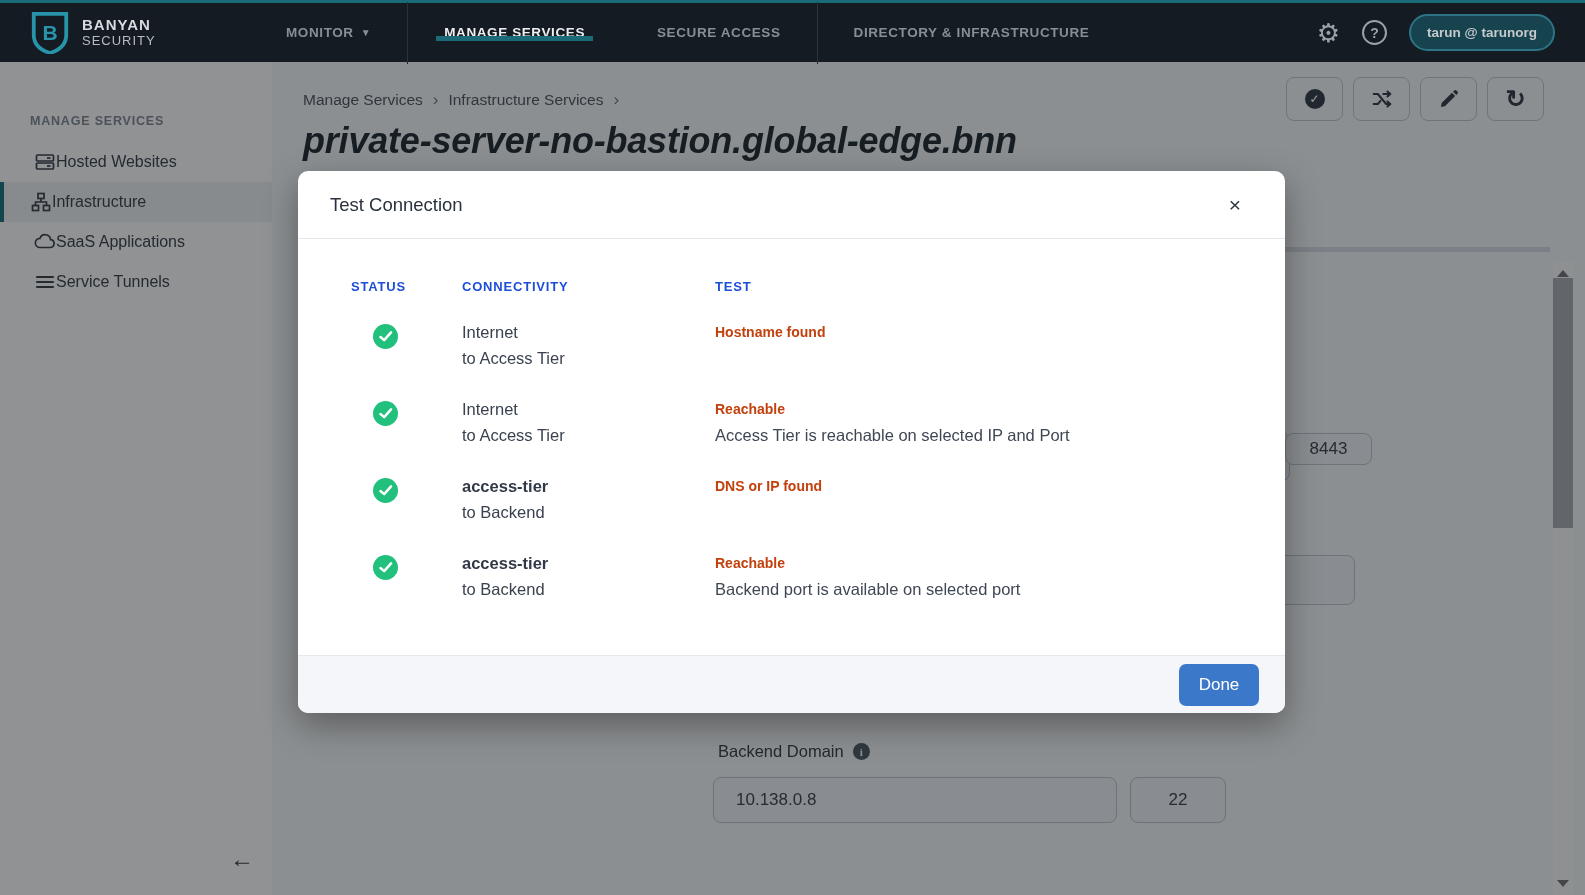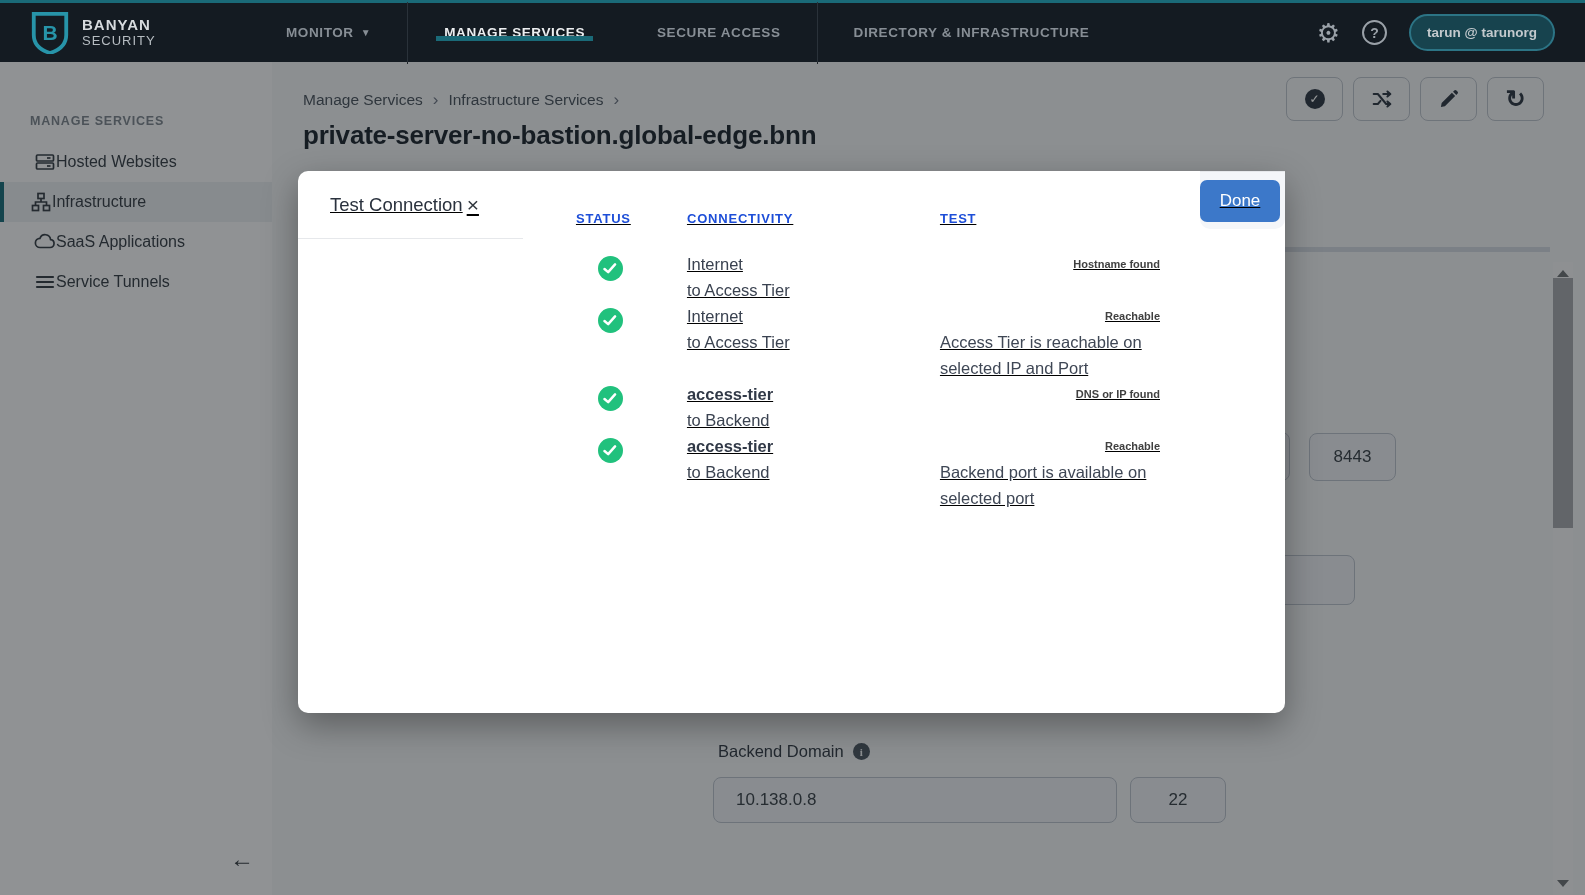--- a/index.html
+++ b/index.html
@@ -44,22 +44,22 @@
   .side-icon { width:22px; height:22px; display:flex; align-items:center; justify-content:center; }
   .collapse-btn { position:absolute; right:18px; bottom:22px; font-size:24px;
                   color:#343a40; cursor:pointer; }
 
   
   .content { position:absolute; left:272px; top:62px; right:0; bottom:0; background:#e9ebed; }
   .breadcrumb { position:absolute; left:31px; top:28px; font-size:15.5px; color:#49525c;
                 display:flex; gap:10px; align-items:center; }
   .crumb { cursor:pointer; }
   .crumb-sep { color:#6b7280; font-size:17px; }
-  .page-title { position:absolute; left:31px; top:58px; font-size:26px; font-weight:600;
-                color:#1e2630; letter-spacing:-.2px; }
+  .page-title { position:absolute; left:31px; top:58px; font-size:36px; font-weight:600;
+                color:#1e2630; letter-spacing:-.2px;font-style:italic; }
   .page-actions { position:absolute; top:15px; right:41px; display:flex; gap:10px; }
   .action-btn { width:57px; height:44px; border:1px solid #b6bcc4; border-radius:8px;
                 background:transparent; display:flex; align-items:center; justify-content:center;
                 cursor:pointer; color:#2f3844; }
   .check-badge { width:20px; height:20px; border-radius:50%; background:#2f3844; color:#fff;
                  font-size:12px; display:flex; align-items:center; justify-content:center; }
   .refresh-glyph { font-size:24px; font-weight:700; line-height:1; }
   .bg-divider { position:absolute; left:30px; top:185px; width:1248px; height:5px; background:#ccd0da; }
 
   .bg-input { position:absolute; background:#e3e6eb; border:1px solid #b4bac4;
@@ -80,42 +80,42 @@
   .sb-down { bottom:8px; border-top:7px solid #6b6e73; }
   .sb-thumb { position:absolute; left:0; top:16px; width:20px; height:250px; background:#a0a3a7; }
 
   
   .overlay { position:absolute; left:0; top:62px; right:0; bottom:0;
              background:rgba(13,16,20,0.42); z-index:70; }
 
   
   .modal { position:absolute; left:298px; top:171px; width:987px; height:542px;
            background:#ffffff; border-radius:10px; z-index:80;
-           box-shadow:0 12px 34px rgba(0,0,0,.35); display:flex; flex-direction:row;text-decoration:underline; }
+           box-shadow:0 12px 34px rgba(0,0,0,.35); display:flex; flex-direction:column; }
   .modal-header { height:68px; flex:0 0 auto; border-bottom:1px solid #e6e8eb;
            display:flex; align-items:center; padding:0 40px 0 32px; }
   .modal-title { font-size:18.5px; font-weight:500; color:#2a323e; }
   .modal-close { margin-left:auto; font-size:21px; color:#30363d; cursor:pointer;
            line-height:1; padding:4px; }
   .modal-body { flex:1 1 auto; padding:40px 40px 0 53px; }
   .thead { display:flex; font-size:13px; font-weight:600; letter-spacing:.8px; color:#1d4ed8; }
   .col-status { width:111px; flex:0 0 auto; }
   .col-conn { width:253px; flex:0 0 auto; }
   .col-test { flex:1 1 auto; }
-  .trows { margin-top:25px; display:flex; flex-direction:column; }
+  .trows { margin-top:25px; display:flex; flex-direction:column; gap:25px; }
   .trow { display:flex; }
   .check { width:25px; height:25px; border-radius:50%; background:#21c17d; margin-left:22px;
            margin-top:5px; display:flex; align-items:center; justify-content:center; }
   .conn-from, .conn-to { font-size:16.5px; color:#3a4250; line-height:26px; }
   .conn-from.bold { font-weight:700; color:#313947; }
-  .test-title { font-size:11px; font-weight:700; color:#404040; line-height:26px;text-align:right; }
+  .test-title { font-size:14px; font-weight:700; color:#c2410c; line-height:26px; }
   .test-desc { font-size:16.5px; color:#3f4755; line-height:26px; }
   .modal-footer { flex:0 0 auto; height:58px; background:#f4f6f9; border-top:1px solid #e6e8eb;
            border-radius:0 0 10px 10px; display:flex; align-items:center;
-           justify-content:flex-end; padding-right:5px; }
+           justify-content:flex-end; padding-right:26px; }
   .done-btn { background:#3c78c9; color:#ffffff; border:none; border-radius:7px;
            width:80px; height:42px; font-size:17px; font-family:inherit; cursor:pointer; }
 
   svg { display:block; }
 </style>
 </head>
 <body>
 
 <div class="app">
 
@@ -227,21 +227,21 @@
         </svg>
       </div>
       <div class="action-btn">
         <span class="refresh-glyph">↻</span>
       </div>
     </div>
 
     <div class="bg-divider"></div>
 
     <div class="bg-input" style="left:778px; top:370px; width:240px; height:49px;"></div>
-    <div class="bg-input centered" style="left:1037px; top:371px; width:87px; height:48px;">8443</div>
+    <div class="bg-input centered" style="left:1013px; top:371px; width:87px; height:32px;">8443</div>
     <div class="bg-input" style="left:778px; top:493px; width:305px; height:50px;"></div>
 
     <div class="bg-label" style="left:446px; top:680px;">
       <span>Backend Domain</span>
       <span class="info-dot">i</span>
     </div>
     <div class="bg-input" style="left:441px; top:715px; width:404px; height:46px; padding-left:22px;">10.138.0.8</div>
     <div class="bg-input centered" style="left:858px; top:715px; width:96px; height:46px;">22</div>
 
     <div class="scrollbar">

